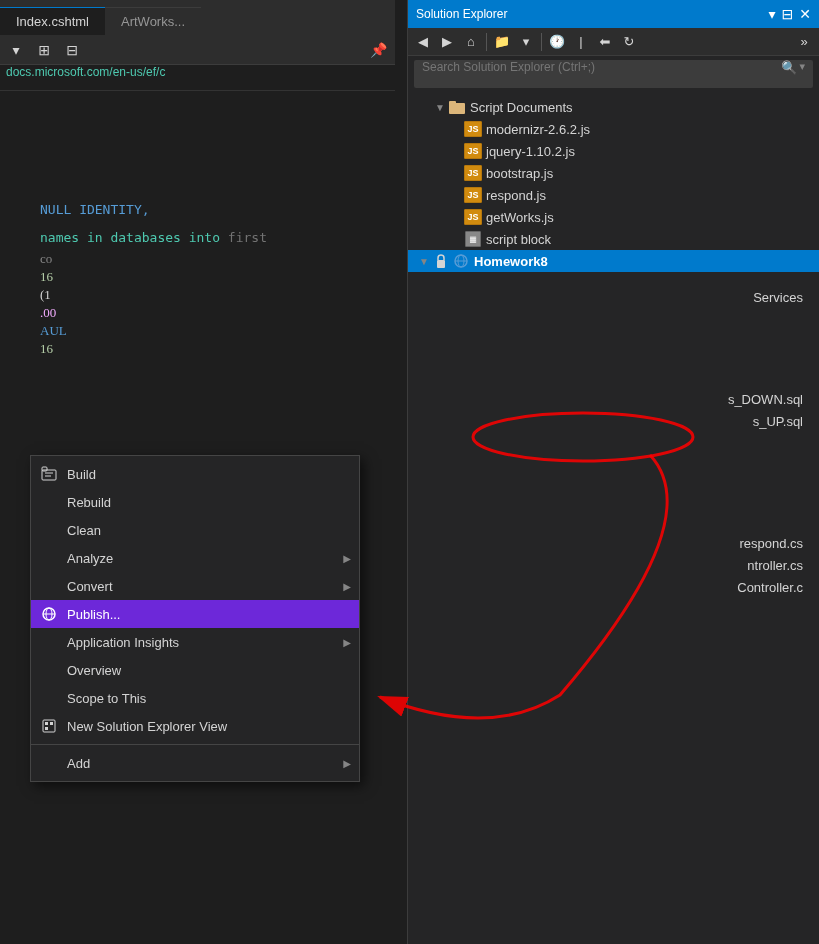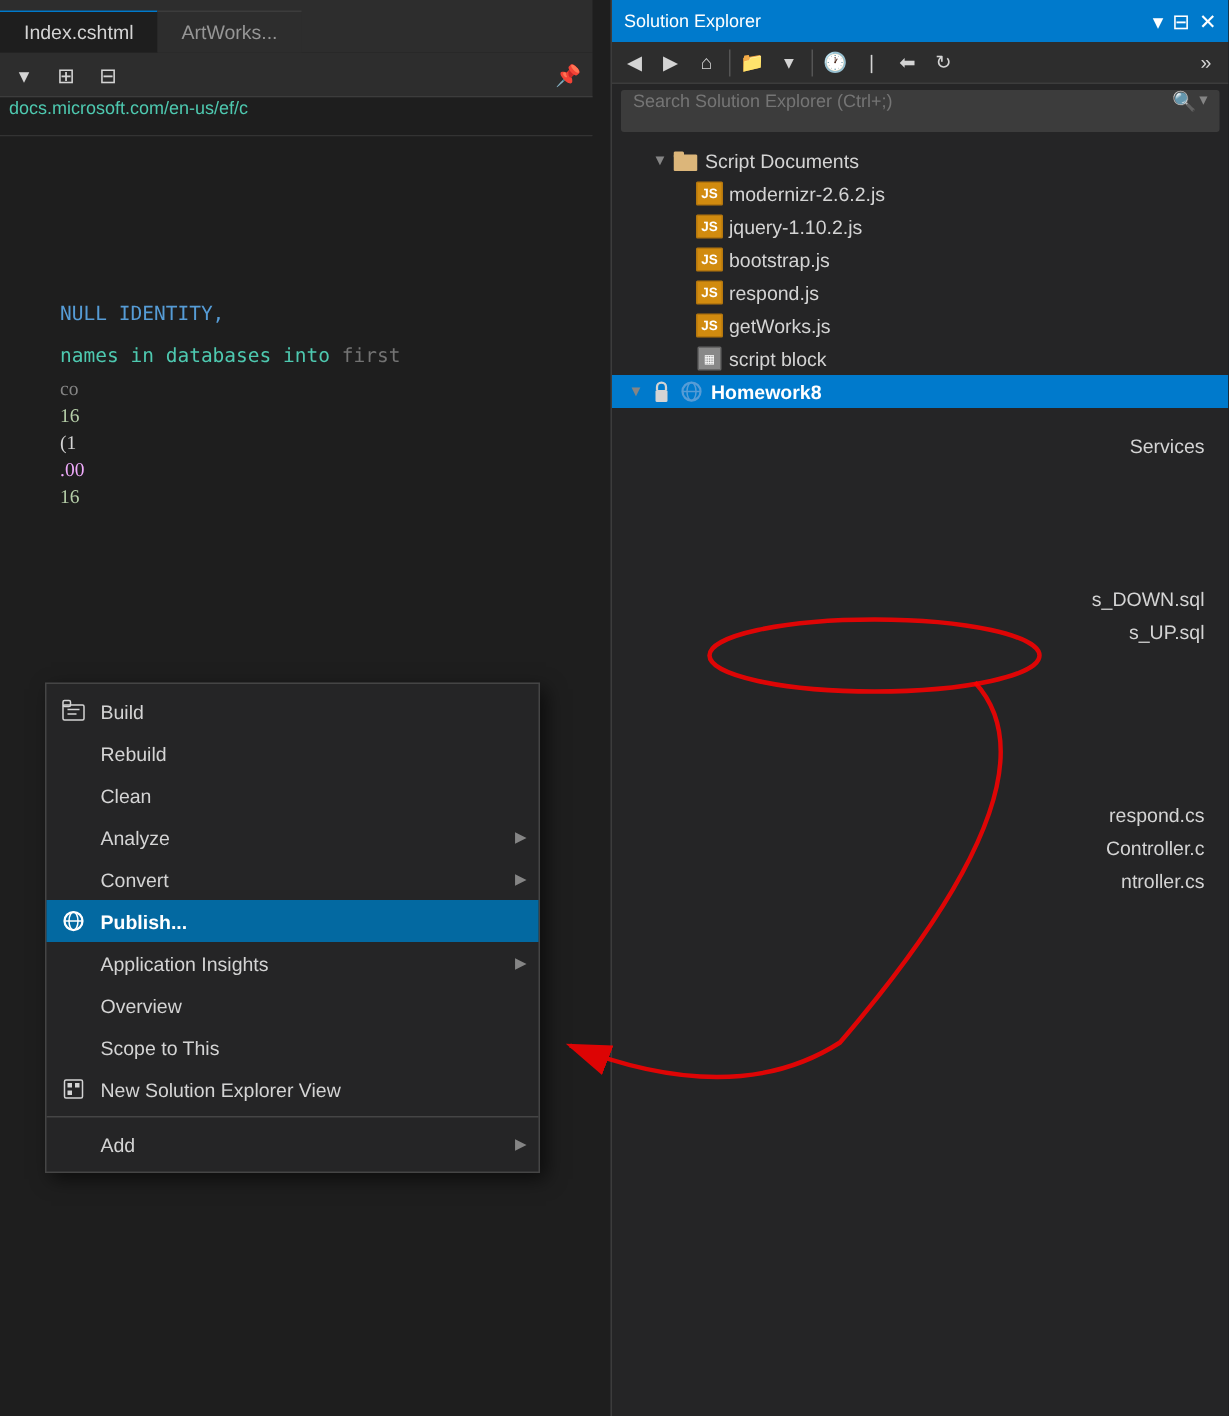--- a/index.html
+++ b/index.html
@@ -284,23 +284,22 @@
       align-items: center;
       height: 28px;
       padding: 0 8px 0 36px;
       cursor: pointer;
       color: #d4d4d4;
       font-size: 13px;
       position: relative;
       white-space: nowrap;
     }
     .ctx-item:hover, .ctx-item.highlighted {
-      background: #0369a1;
+      background: #6d28d9;
       color: white;
-      font-weight: bold;
     }
     .ctx-item-icon {
       position: absolute;
       left: 8px;
       width: 20px;
       height: 20px;
       display: flex; align-items: center; justify-content: center;
       font-size: 13px;
     }
     .ctx-item-arrow {
@@ -357,20 +356,21 @@
     </div>
     <div class="code-line" style="margin-top:8px;">
       <span class="line-num"></span>
       <span class="line-content plain" style="color:#4ec9b0;">names in databases into <span style="color:#737373;">first</span></span>
     </div>
 
     <div style="margin-top:4px; padding-left:40px; font-family:Consolas; font-size:13px; color:#858585;">co</div>
     <div style="margin-top:2px; padding-left:40px; font-family:Consolas; font-size:13px; color:#b5cea8;">16</div>
     <div style="margin-top:2px; padding-left:40px; font-family:Consolas; font-size:13px; color:#d4d4d4;">(1</div>
     <div style="margin-top:2px; padding-left:40px; font-family:Consolas; font-size:13px; color:#f0abfc;">.00</div>
+    <div style="margin-top:2px; padding-left:40px; font-family:Consolas; font-size:13px; color:#569cd6;">AUL</div>
     <div style="margin-top:2px; padding-left:40px; font-family:Consolas; font-size:13px; color:#b5cea8;">16</div>
   </div>
 </div>
 
 <div class="solution-explorer">
 
   <div class="se-titlebar">
     <span class="se-titlebar-title">Solution Explorer</span>
     <div class="se-titlebar-btns">
       <span class="se-titlebar-btn">▾</span>
@@ -508,25 +508,25 @@
       <span style="flex:1;"></span>
       <span style="color:#d4d4d4; font-size:13px; padding-right:16px;">s_UP.sql</span>
     </div>
     <div style="height:100px;"></div>
     <div class="tree-item">
       <span style="flex:1;"></span>
       <span style="color:#d4d4d4; font-size:13px; padding-right:16px;">respond.cs</span>
     </div>
     <div class="tree-item">
       <span style="flex:1;"></span>
+      <span style="color:#d4d4d4; font-size:13px; padding-right:16px;">ntroller.cs</span>
+    </div>
+    <div class="tree-item">
+      <span style="flex:1;"></span>
       <span style="color:#d4d4d4; font-size:13px; padding-right:16px;">Controller.c</span>
-    </div>
-    <div class="tree-item">
-      <span style="flex:1;"></span>
-      <span style="color:#d4d4d4; font-size:13px; padding-right:16px;">ntroller.cs</span>
     </div>
   </div>
 </div>
 
 <div class="context-menu">
 
   <div class="ctx-item">
     <span class="ctx-item-icon">
       <svg width="16" height="16" viewBox="0 0 16 16">
         <rect x="1" y="4" width="14" height="10" rx="1" fill="none" stroke="#d4d4d4" stroke-width="1"></rect>

